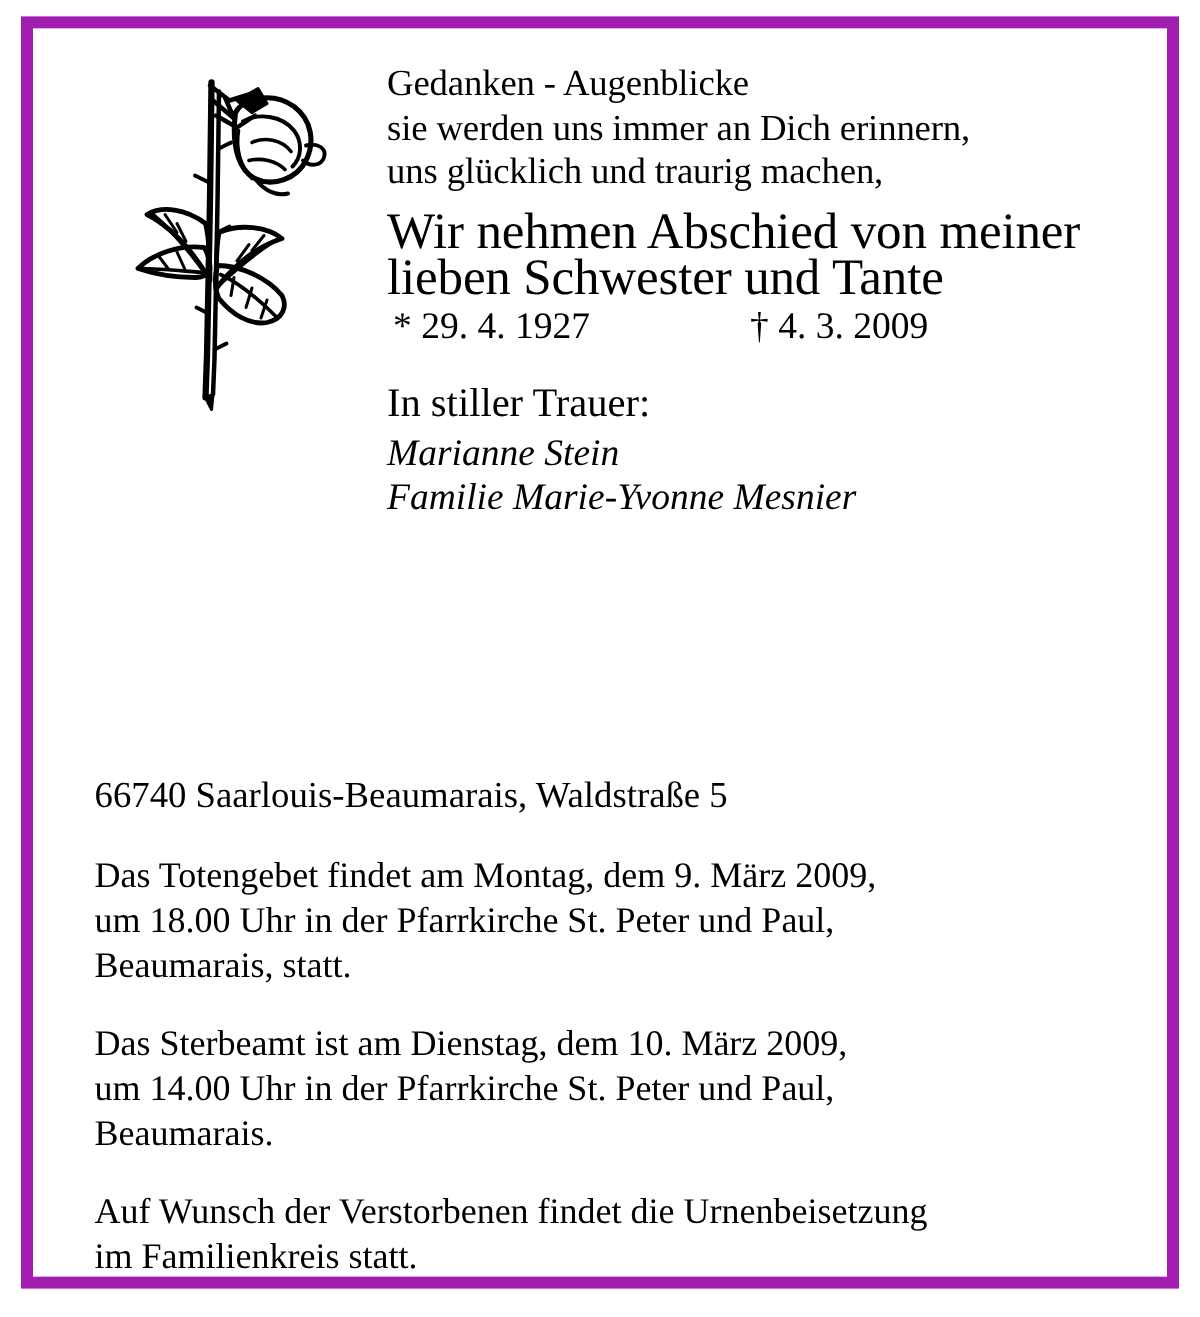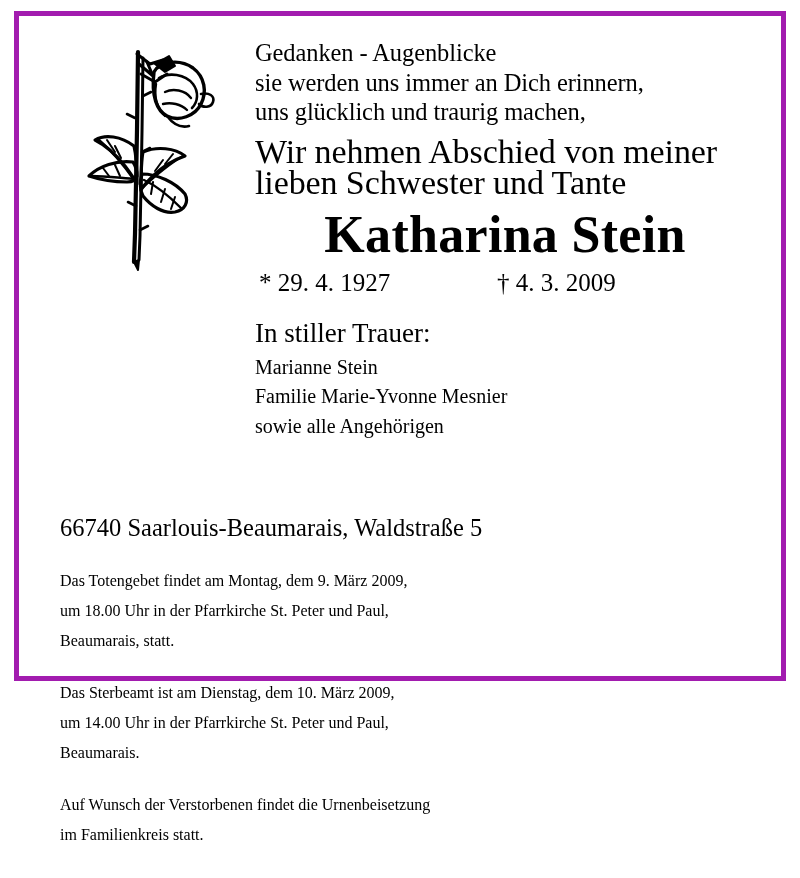--- a/index.html
+++ b/index.html
@@ -13,22 +13,22 @@
     font-family: "Liberation Serif", "DejaVu Serif", serif;
     color: #000000;
     overflow: hidden;
   }
 
   .notice-frame {
     position: absolute;
     left: 14px;
     top: 11px;
     width: 772px;
-    height: 670px;
-    border: 5px solid #a21caf;
+    height: 848px;
+    border: 8px solid #a21caf;
     box-sizing: border-box;
     background: #c4b5fd;
   }
 
   .notice-inner {
     position: relative;
     width: 100%;
     height: 100%;
     background: #ffffff;
   }
@@ -96,40 +96,41 @@
   .date-died {
     flex: 1;
   }
 
   .mourning-heading {
     font-size: 27px;
     line-height: 31px;
     margin-bottom: 4px;
   }
   .mourner-line {
-    font-size: 20px;
+    font-style: italic;
+    font-size: 25px;
     line-height: 29.5px;
     white-space: nowrap;
   }
 
   
   .lower-block {
     position: absolute;
     left: 41px;
     top: 497px;
     width: 690px;
   }
   .address-line {
     font-size: 24.5px;
     line-height: 30px;
     margin-bottom: 23px;
     white-space: nowrap;
   }
   .info-paragraph {
-    font-size: 16px;
+    font-size: 24px;
     line-height: 30px;
     margin-bottom: 22px;
   }
   .info-paragraph .para-line {
     white-space: nowrap;
   }
 </style>
 </head>
 <body>
 
@@ -196,33 +197,31 @@
         <div class="verse-line">Gedanken - Augenblicke</div>
         <div class="verse-line">sie werden uns immer an Dich erinnern,</div>
         <div class="verse-line">uns glücklich und traurig machen,</div>
       </div>
 
       <div class="farewell-block">
         <div class="farewell-line">Wir nehmen Abschied von meiner</div>
         <div class="farewell-line">lieben Schwester und Tante</div>
       </div>
 
-      <div class="deceased-name">Katharina Stein</div>
 
       <div class="dates-row">
         <div class="date-born">* 29. 4. 1927</div>
         <div class="date-died">† 4. 3. 2009</div>
       </div>
 
       <div class="mourning-heading">In stiller Trauer:</div>
 
       <div>
         <div class="mourner-line">Marianne Stein</div>
         <div class="mourner-line">Familie Marie-Yvonne Mesnier</div>
-        <div class="mourner-line">sowie alle Angehörigen</div>
       </div>
 
     </div>
 
     <div class="lower-block">
 
       <div class="address-line">66740 Saarlouis-Beaumarais, Waldstraße 5</div>
 
       <div class="info-paragraph">
         <div class="para-line">Das Totengebet findet am Montag, dem 9. März 2009,</div>

